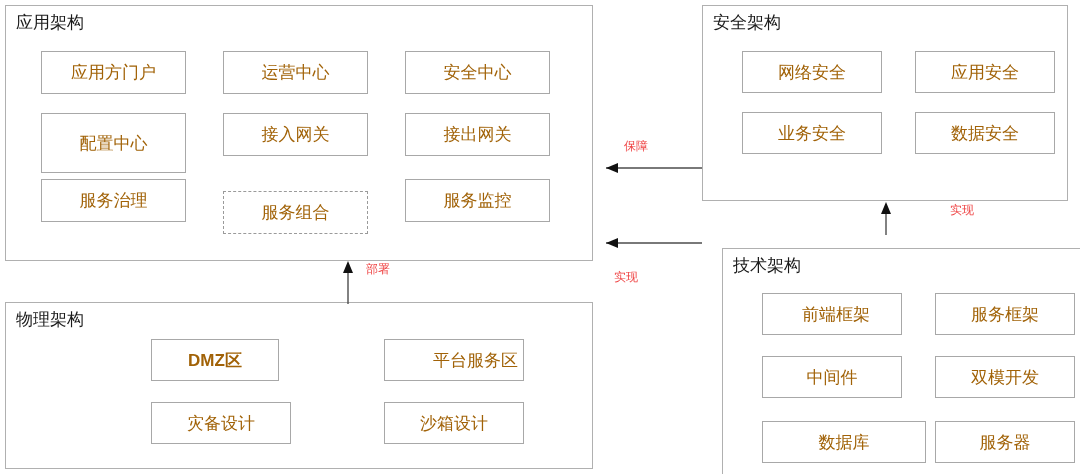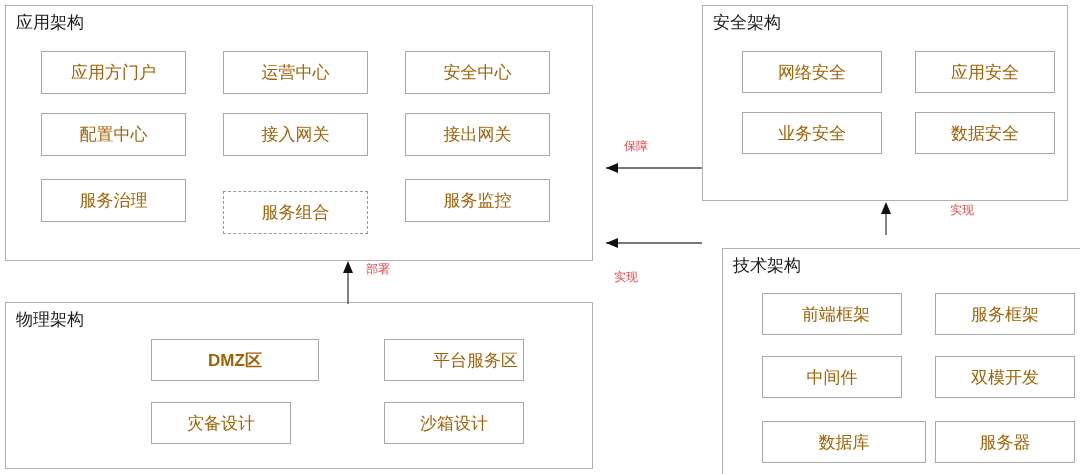--- a/index.html
+++ b/index.html
@@ -74,21 +74,21 @@
 
 <div id="canvas">
 
   <div class="panel" style="left:5px; top:5px; width:588px; height:256px;">
     <div class="panel-title">应用架构</div>
 
     <div class="node" style="left:35px; top:45px; width:145px; height:43px;">应用方门户</div>
     <div class="node" style="left:217px; top:45px; width:145px; height:43px;">运营中心</div>
     <div class="node" style="left:399px; top:45px; width:145px; height:43px;">安全中心</div>
 
-    <div class="node" style="left:35px; top:107px; width:145px; height:43px;">配置中心</div>
+    <div class="node" style="left:35px; top:107px; width:145px; height:60px;">配置中心</div>
     <div class="node" style="left:217px; top:107px; width:145px; height:43px;">接入网关</div>
     <div class="node" style="left:399px; top:107px; width:145px; height:43px;">接出网关</div>
 
     <div class="node" style="left:35px; top:173px; width:145px; height:43px;">服务治理</div>
     <div class="node dashed" style="left:217px; top:185px; width:145px; height:43px;">服务组合</div>
     <div class="node" style="left:399px; top:173px; width:145px; height:43px;">服务监控</div>
   </div>
 
   <div class="panel" style="left:702px; top:5px; width:366px; height:196px;">
     <div class="panel-title">安全架构</div>
@@ -96,21 +96,21 @@
     <div class="node" style="left:39px; top:45px; width:140px; height:42px;">网络安全</div>
     <div class="node" style="left:212px; top:45px; width:140px; height:42px;">应用安全</div>
 
     <div class="node" style="left:39px; top:106px; width:140px; height:42px;">业务安全</div>
     <div class="node" style="left:212px; top:106px; width:140px; height:42px;">数据安全</div>
   </div>
 
   <div class="panel" style="left:5px; top:302px; width:588px; height:167px;">
     <div class="panel-title">物理架构</div>
 
-    <div class="node bold-sans" style="left:145px; top:36px; width:168px; height:42px;">DMZ区</div>
+    <div class="node bold-sans" style="left:145px; top:36px; width:128px; height:42px;">DMZ区</div>
     <div class="node" style="left:378px; top:36px; width:140px; height:42px;padding-left:43px;">平台服务区</div>
 
     <div class="node" style="left:145px; top:99px; width:140px; height:42px;">灾备设计</div>
     <div class="node" style="left:378px; top:99px; width:140px; height:42px;">沙箱设计</div>
   </div>
 
   <div class="panel" style="left:702px; top:248px; width:366px; height:236px;margin-left:20px;">
     <div class="panel-title">技术架构</div>
 
     <div class="node" style="left:39px; top:44px; width:140px; height:42px;padding-left:8px;">前端框架</div>

